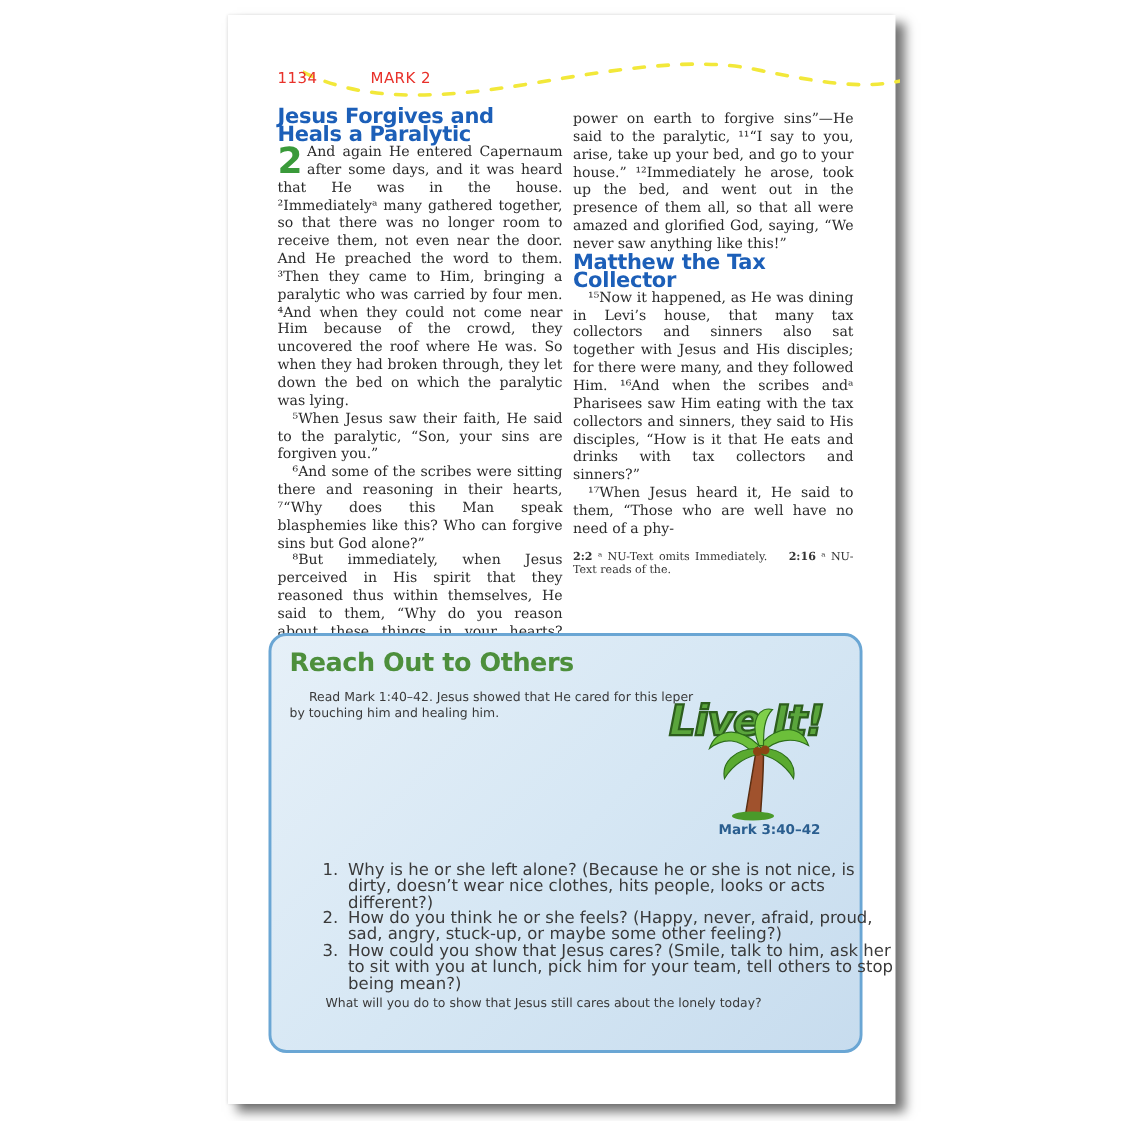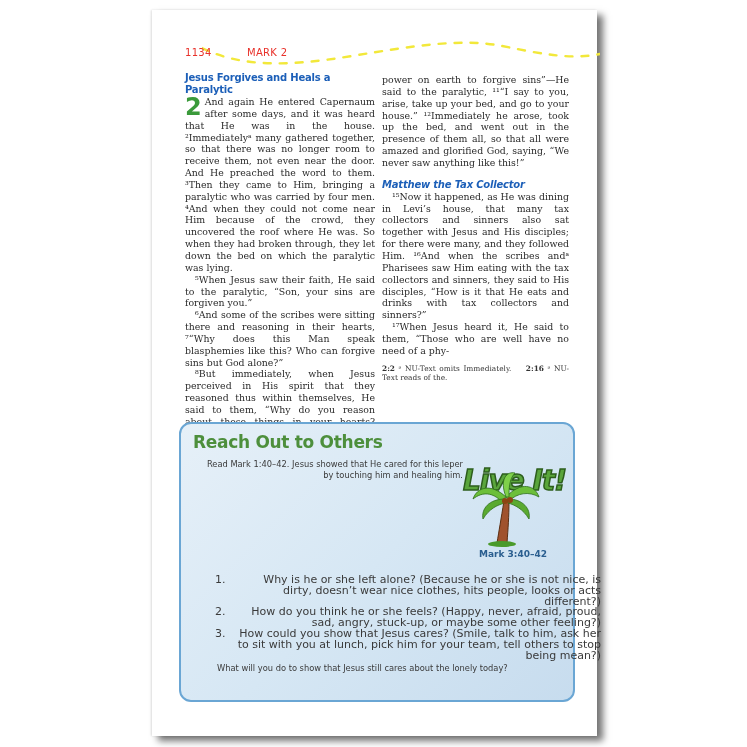--- a/index.html
+++ b/index.html
@@ -20,37 +20,37 @@
     .header .book { position:absolute; left:62px; top:0; font-weight:normal; }
     .wave { position:absolute; left:50px; top:28px; width:398px; height:30px; }
     .col {
       position:absolute; top:62px; width:190px;
       font-size:9.4px; line-height:11.85px; color:#2a2a2a; text-align:justify;
     }
     .col.left { left:33px; }
     .col.right { left:230px; width:187px; top:64px; }
     .sec-head {
       font-family: "DejaVu Sans", sans-serif; color:#1c5fb8; font-weight:bold;
-      font-size:10px; line-height:12px; letter-spacing:-0.2px; text-align:left;
+      font-size:14px; line-height:12px; letter-spacing:-0.2px; text-align:left;
     }
     .dropcap {
       float:left; font-family:"DejaVu Sans", sans-serif; font-weight:bold; color:#3a9a3a;
       font-size:24px; line-height:20px; margin:1px 3px 0 0;
     }
     p { margin:0; }
     p.ind { text-indent:10px; }
     .fn {
       font-size:7.4px; line-height:9.5px; color:#333; margin-top:7px;
     }
     .fn b { font-weight:bold; }
     .callout {
       position:absolute; left:27px; top:412px; width:392px; height:276px;
       border:2px solid #6aa6d4; border-radius:12px;
       background: linear-gradient(135deg, #e6f0f8 0%, #d6e7f4 50%, #c7dcee 100%);
-      font-family: "DejaVu Sans", sans-serif; color:#3a3a3a;text-align:right;
+      font-family: "DejaVu Sans", sans-serif; color:#3a3a3a;
     }
     .callout .title {
       position:absolute; left:12px; top:8px; font-size:17px; font-weight:bold; color:#4d8f3c;
       letter-spacing:-0.3px;
     }
     .callout .body {
       position:absolute; left:12px; top:35px; width:270px;
       font-size:8.3px; line-height:10.8px;
     }
     .callout .body p.ind { text-indent:13px; }
@@ -90,21 +90,21 @@
     <div class="sec-head">Jesus Forgives and Heals a Paralytic</div>
     <span class="dropcap">2</span>
     <p>And again He entered Capernaum after some days, and it was heard that He was in the house. ²Immediatelyᵃ many gathered together, so that there was no longer room to receive them, not even near the door. And He preached the word to them. ³Then they came to Him, bringing a paralytic who was carried by four men. ⁴And when they could not come near Him because of the crowd, they uncovered the roof where He was. So when they had broken through, they let down the bed on which the paralytic was lying.</p>
     <p class="ind">⁵When Jesus saw their faith, He said to the paralytic, “Son, your sins are forgiven you.”</p>
     <p class="ind">⁶And some of the scribes were sitting there and reasoning in their hearts, ⁷“Why does this Man speak blasphemies like this? Who can forgive sins but God alone?”</p>
     <p class="ind">⁸But immediately, when Jesus perceived in His spirit that they reasoned thus within themselves, He said to them, “Why do you reason about these things in your hearts? ⁹Which is easier, to say to the paralytic, ‘Your sins are forgiven you,’ or to say, ‘Arise, take up your bed and walk’? ¹⁰But that you may know that the Son of Man has</p>
   </div>
 
   <div class="col right">
     <p>power on earth to forgive sins”—He said to the paralytic, ¹¹“I say to you, arise, take up your bed, and go to your house.” ¹²Immediately he arose, took up the bed, and went out in the presence of them all, so that all were amazed and glorified God, saying, “We never saw anything like this!”</p>
-    <div class="sec-head" style="margin-top:10px;font-style:italic;">Matthew the Tax Collector</div>
+    <div class="sec-head" style="">Matthew the Tax Collector</div>
     <p class="ind">¹⁵Now it happened, as He was dining in Levi’s house, that many tax collectors and sinners also sat together with Jesus and His disciples; for there were many, and they followed Him. ¹⁶And when the scribes andᵃ Pharisees saw Him eating with the tax collectors and sinners, they said to His disciples, “How is it that He eats and drinks with tax collectors and sinners?”</p>
     <p class="ind">¹⁷When Jesus heard it, He said to them, “Those who are well have no need of a phy-</p>
     <div class="fn">
       <b>2:2</b>
       <span>ᵃ NU-Text omits Immediately.</span>
       &nbsp;&nbsp;
       <b>2:16</b>
       <span>ᵃ NU-Text reads of the.</span>
     </div>
   </div>

